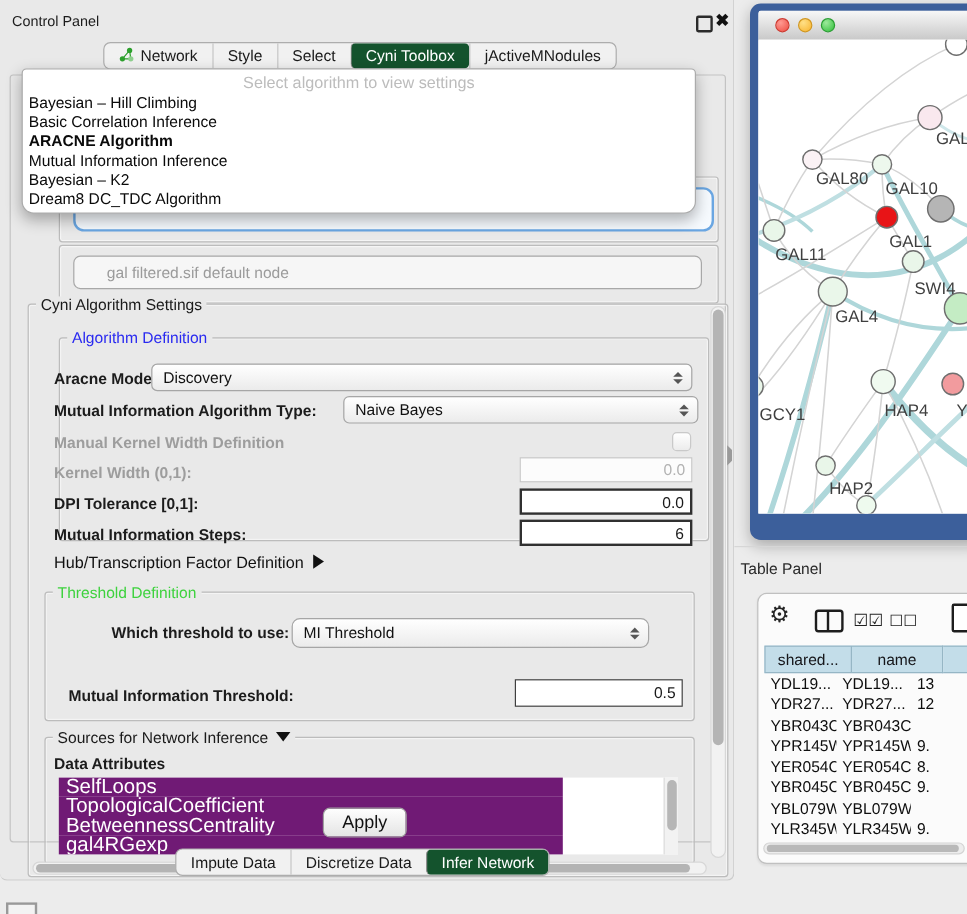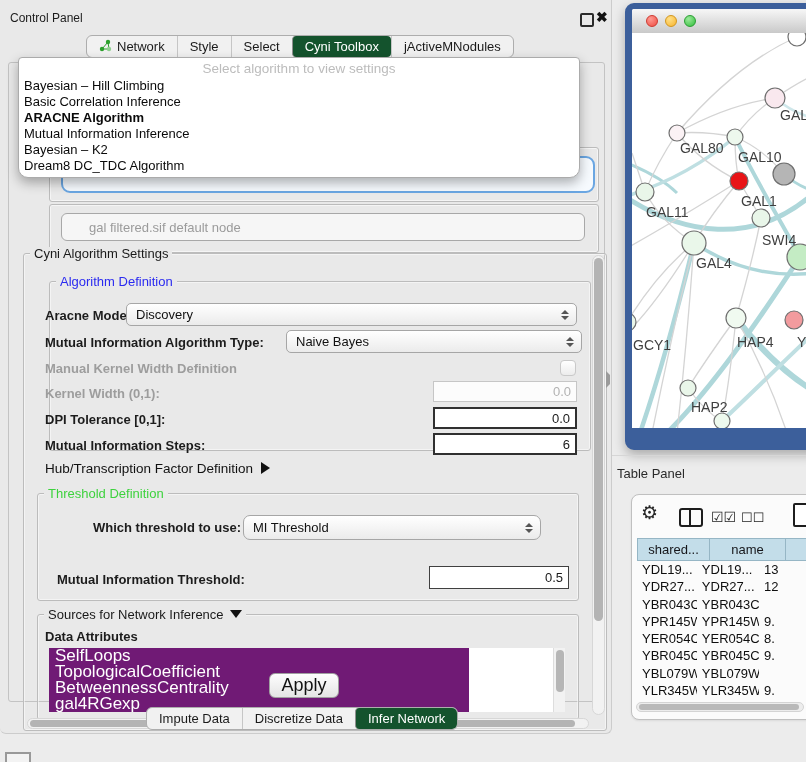--- a/index.html
+++ b/index.html
@@ -85,21 +85,21 @@
   #attr-vscroll{position:absolute;right:0;top:0;width:12px;height:64px;background:#f2f2f2;border-left:1px solid #dddddd;box-sizing:border-box;}
   #attr-vscroll .thumb{position:absolute;left:1.5px;top:2px;width:8px;height:42px;background:#b6b6b6;border-radius:5px;}
 
   
   #set-vscroll{left:583px;top:192px;width:13px;height:460px;background:#f2f2f2;border:1px solid #d7d7d7;border-radius:7px;box-sizing:border-box;}
   #set-vscroll .thumb{position:absolute;left:1px;top:2px;width:9px;height:363px;background:#b4b4b4;border-radius:5px;}
   #set-hscroll{left:18px;top:655px;width:562px;height:11px;background:#f2f2f2;border:1px solid #d7d7d7;border-radius:6px;box-sizing:border-box;}
   #set-hscroll .thumb{position:absolute;left:2px;top:1px;height:7px;width:545px;background:#b4b4b4;border-radius:4px;}
 
   #apply-btn{left:269px;top:673px;width:68px;height:23px;border:1px solid #a0a0a0;border-radius:6px;
-    background:linear-gradient(#fefefe,#e4e4e4);display:flex;align-items:center;justify-content:center;font-size:18px;color:#111;}
+    background:linear-gradient(#fefefe,#e4e4e4);display:flex;align-items:center;justify-content:center;font-size:15px;color:#111;}
 
   #mini-icon{left:5px;top:752px;width:22px;height:14px;border:2px solid #999999;background:#f3f3f3;}
 
   
   #net-window{left:625px;top:3px;width:195px;height:447px;box-sizing:border-box;
     border:6px solid #3c5f9b;border-left-width:7px;border-bottom-width:22px;border-radius:9px;
     background:#ffffff;box-shadow:0 5px 12px rgba(0,0,0,.28);}
   #net-titlebar{position:absolute;left:0;right:0;top:0;height:24px;
     background:linear-gradient(#f7f7f7,#c9c9c9);border-bottom:1px solid #9d9d9d;border-radius:2px 2px 0 0;}
   .tl{position:absolute;top:6px;width:12px;height:12px;border-radius:50%;box-sizing:border-box;}

